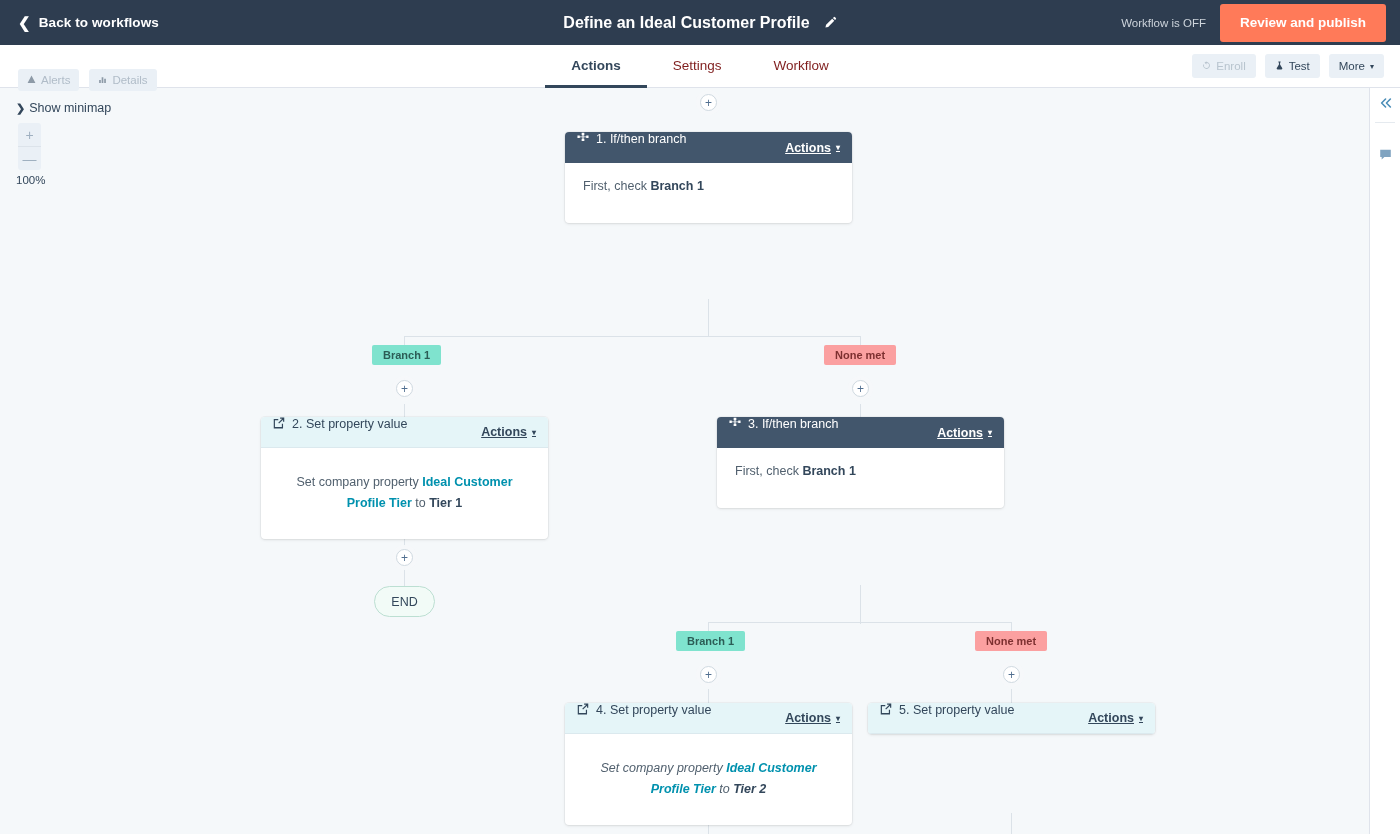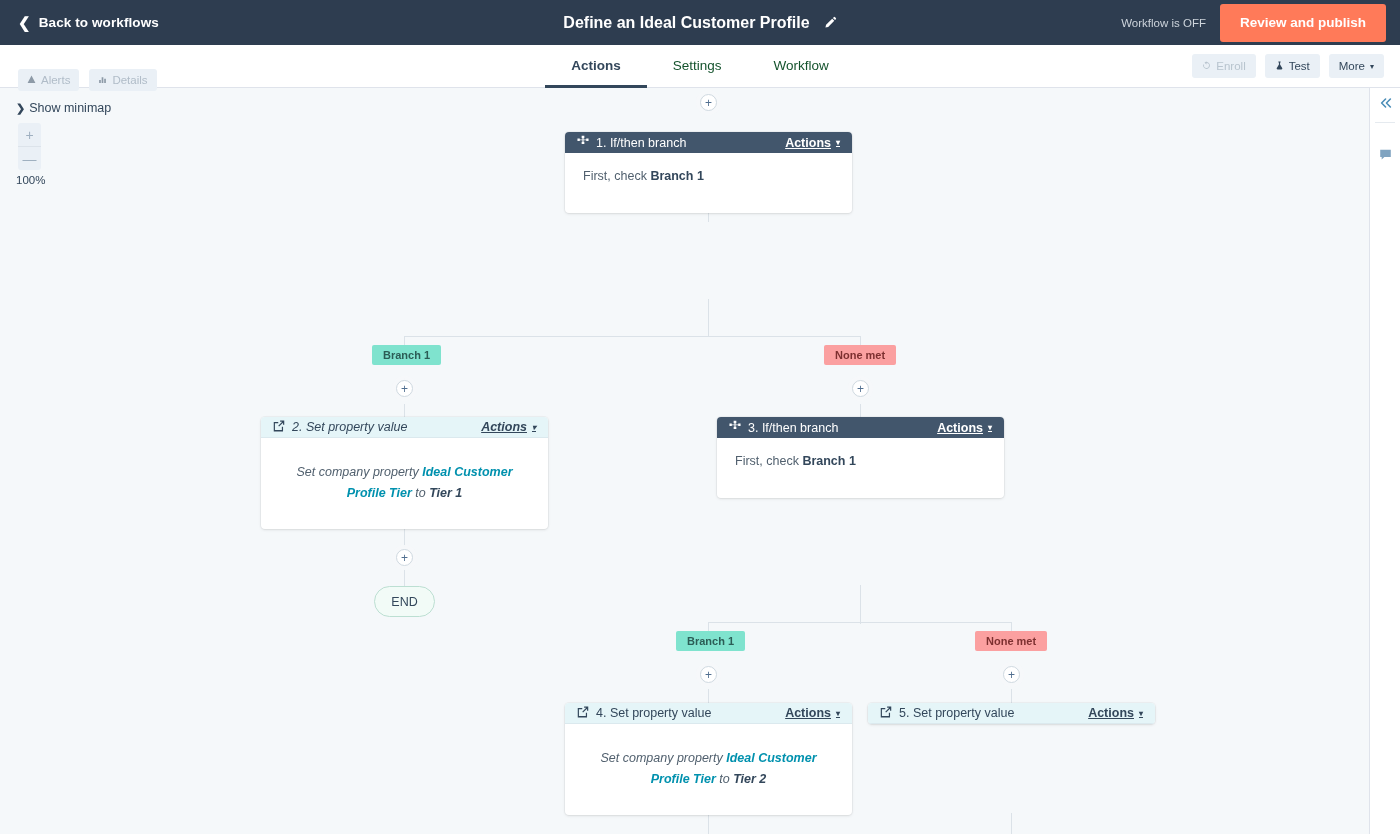--- a/index.html
+++ b/index.html
@@ -51,21 +51,21 @@
     display: flex; align-items: center; gap: 5px;
     font-family: "Liberation Sans", sans-serif;
     margin-top: 28px;
   }
   .tabs {
     position: absolute; left: 0; right: 0; top: 0; bottom: 0;
     display: flex; align-items: stretch; justify-content: center; gap: 0;
   }
   .tab {
     display: flex; align-items: center; padding: 0 26px;
-    font-size: 13.5px; color: #14532d; cursor: pointer;
+    font-size: 13.5px; color: #7f1d1d; cursor: pointer;
     border-bottom: 3px solid transparent; height: 43px;
   }
   .tab.active { color: #33475b; font-weight: bold; border-bottom-color: #33475b; }
   .subbar-right {
     margin-left: auto; display: flex; gap: 9px; margin-right: 16px; z-index: 2;
   }
   .sb-btn {
     background: #eaf0f6; border: none; border-radius: 3px;
     font-size: 11.5px; height: 24px; padding: 0 10px; cursor: pointer;
     display: flex; align-items: center; gap: 5px; color: #33475b;
@@ -111,21 +111,21 @@
 
   
   .node { position: absolute; }
 
   .card {
     background: #ffffff; border-radius: 4px;
     box-shadow: 0 1px 3px rgba(0,0,0,.10), 0 0 0 1px rgba(0,0,0,.03);
     overflow: hidden;
   }
   .card-head {
-    display: flex; align-items: center; height: 21px; padding: 0 12px;
+    display: flex; height: 31px; padding: 0 12px;
     font-size: 12.5px;
   }
   .card-head.dark { background: #42566c; color: #ffffff; }
   .card-head.light { background: #e5f5f8; color: #33475b; border-bottom: 1px solid #dbe9ee; }
   .card-head .num { margin-left: 7px; }
   .card-head .actions {
     margin-left: auto; font-weight: bold; text-decoration: underline;
     cursor: pointer; display: flex; align-items: center; gap: 5px;
     font-size: 12.5px;
   }
@@ -306,21 +306,21 @@
         <span class="caret">▾</span>
       </span>
     </div>
     <div class="card-body">
       <div class="check-line">
         <span>First, check </span><b>Branch 1</b>
       </div>
     </div>
   </div>
 
-  <div class="node card" style="left:261px; top:329px; width:287px;font-style:italic;">
+  <div class="node card" style="left:261px; top:329px; width:287px;">
     <div class="card-head light">
       <span>
         <svg width="12" height="12" viewBox="0 0 16 16" fill="#33475b">
             <path d="M9.5.8H15v5.5h-1.6V3.5L8.1 8.8 7 7.7l5.3-5.3H9.5V.8zM1 2.6h6v1.6H2.6v9.2h9.2V9h1.6v6.2H1V2.6z"></path>
           </svg>
       </span>
       <span class="num">2. Set property value</span>
       <span class="actions">
         <span>Actions</span>
         <span class="caret">▾</span>

